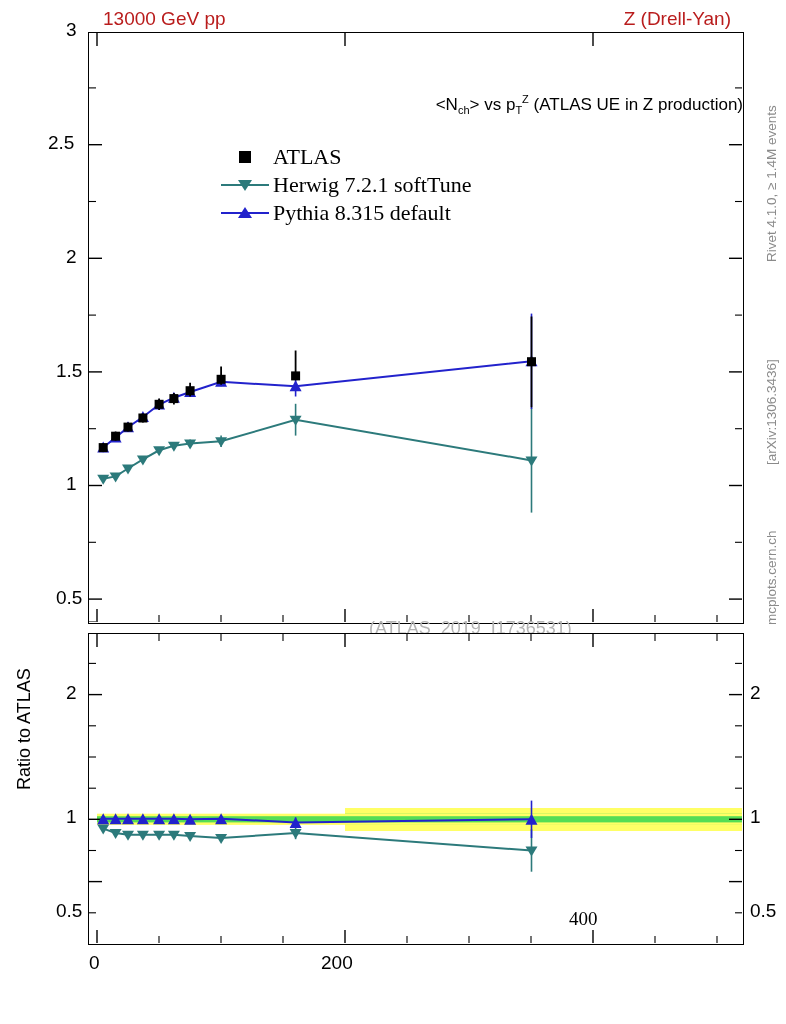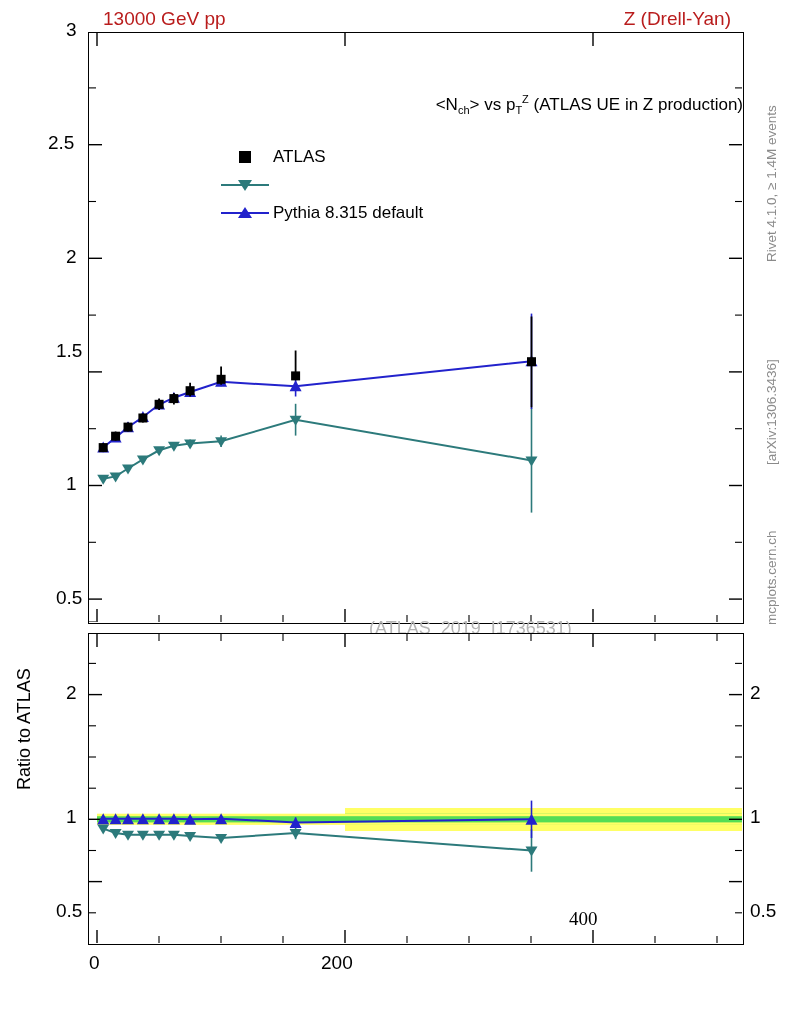--- a/index.html
+++ b/index.html
@@ -95,21 +95,22 @@
     font-size: 18px;
     color: #b4b4b4;
     white-space: nowrap;
   }
 
   
   #legend {
     position: absolute;
     left: 128px;
     top: 110px;
-    font-size: 17px;
+    font-size: 22px;
+    font-family: Liberation Serif, serif;
   }
   .legend-row {
     display: flex;
     align-items: center;
     height: 28px;
   }
   .legend-mark {
     width: 56px;
     display: flex;
     align-items: center;
@@ -281,36 +282,37 @@
         </span>
         <span class="legend-label">ATLAS</span>
       </div>
       <div class="legend-row">
         <span class="legend-mark">
           <svg width="48" height="16">
               <line x1="0" y1="8" x2="48" y2="8" stroke="#2c7a7b" stroke-width="2"></line>
               <polygon points="17,3 31,3 24,14" fill="#2c7a7b"></polygon>
             </svg>
         </span>
+        <span class="legend-label">Herwig 7.2.1 softTune</span>
       </div>
       <div class="legend-row">
         <span class="legend-mark">
           <svg width="48" height="16">
               <line x1="0" y1="8" x2="48" y2="8" stroke="#2222cc" stroke-width="2"></line>
               <polygon points="24,2 31,13 17,13" fill="#2222cc"></polygon>
             </svg>
         </span>
         <span class="legend-label">Pythia 8.315 default</span>
       </div>
     </div>
   </div>
 
   <div class="ticklabel" style="left:56px; top:587px;">0.5</div>
   <div class="ticklabel" style="left:66px; top:473px;">1</div>
-  <div class="ticklabel" style="left:56px; top:340px;">1.5</div>
+  <div class="ticklabel" style="left:56px; top:360px;">1.5</div>
   <div class="ticklabel" style="left:66px; top:246px;">2</div>
   <div class="ticklabel" style="left:48px; top:132px;">2.5</div>
   <div class="ticklabel" style="left:66px; top:19px;">3</div>
 
   <div id="ratio-panel">
     <svg width="653" height="309" viewBox="0 0 653 309">
 
       <rect x="256" y="174.0" width="397" height="23.0" fill="#ffff66"></rect>
       <rect x="256" y="179.7" width="397" height="11.2" fill="#55dd55"></rect>
       <rect x="8" y="179.7" width="645" height="11.2" fill="#ffff66"></rect>

